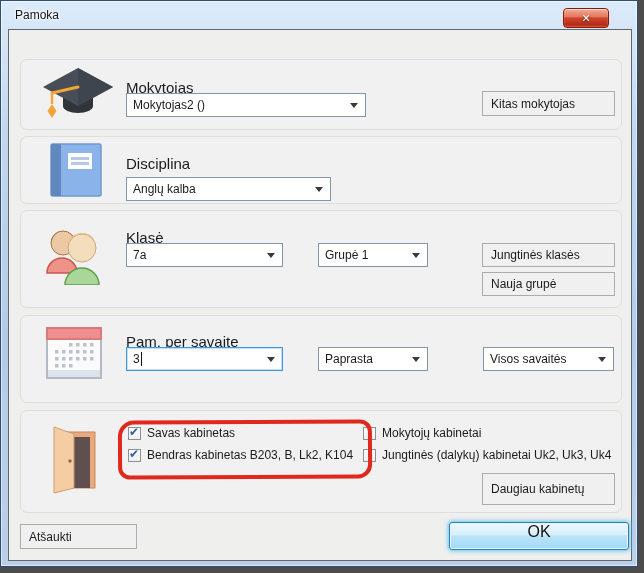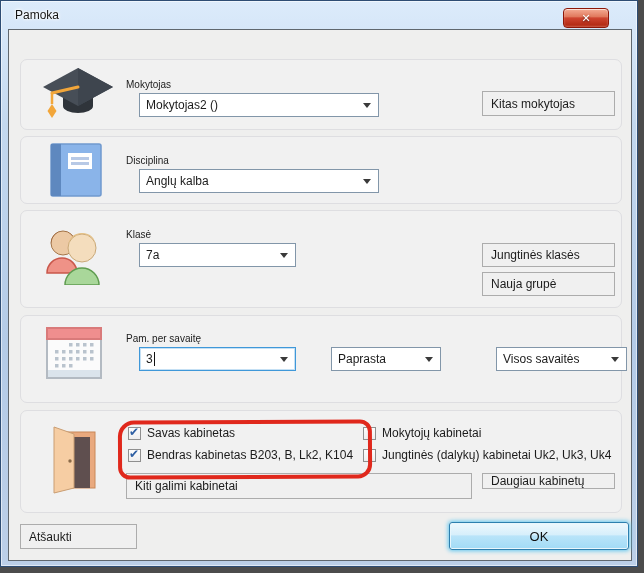--- a/index.html
+++ b/index.html
@@ -39,25 +39,25 @@
   .panel{
     position:absolute;left:11px;width:602px;box-sizing:border-box;
     background:#f1f1f1;border:1px solid #dedee1;border-radius:7px;
   }
   .s1{top:29px;height:71px;}
   .s2{top:106px;height:68px;}
   .s3{top:180px;height:98px;}
   .s4{top:285px;height:88px;padding-left:12px;}
   .s5{top:380px;height:103px;}
   .icon{position:absolute;}
-  .field-label{position:absolute;font-size:10px;color:#1b1b1b;white-space:nowrap;}
+  .field-label{position:absolute;font-size:15px;color:#1b1b1b;white-space:nowrap;}
   .combo{
     position:absolute;height:24px;box-sizing:border-box;background:#fff;
     border:1px solid #8296a9;display:flex;align-items:center;
-    padding:0 18px 0 6px;font-size:12px;cursor:default;white-space:nowrap;overflow:hidden;margin-left:13px;
+    padding:0 18px 0 6px;font-size:12px;cursor:default;white-space:nowrap;overflow:hidden;
   }
   .combo.focused{
     border:1px solid #3f98d9;
     box-shadow:inset 0 0 0 1px rgba(63,152,217,.30);
   }
   .combo .arrow{
     position:absolute;right:7px;top:50%;margin-top:-2px;width:0;height:0;
     border-left:4px solid transparent;border-right:4px solid transparent;
     border-top:5px solid #3a3a3a;
   }
@@ -67,22 +67,22 @@
   .btn{
     position:absolute;box-sizing:border-box;background:#f0f0f0;
     border:1px solid #acacac;display:flex;align-items:center;
     padding:4px 8px;font-size:12px;color:#1b1b1b;cursor:pointer;white-space:nowrap;
   }
   .btn-ok{
     position:absolute;box-sizing:border-box;border-radius:3px;
     background:linear-gradient(180deg,#eef8fd 0%,#d7effb 45%,#b9e4f9 50%,#a1dbf6 100%);
     border:1px solid #2d7fae;
     box-shadow:0 0 4px 1px #62c8f0,inset 0 0 0 1px #e8f6fc;
-    display:flex;align-items:center;justify-content:center;
-    font-size:13px;color:#111;cursor:pointer;
+    display:flex;justify-content:center;
+    font-size:16px;color:#111;cursor:pointer;
   }
   .cb-row{
     position:absolute;display:flex;align-items:center;gap:6px;height:16px;
     font-size:12px;white-space:nowrap;cursor:default;
   }
   .cb{
     width:13px;height:13px;box-sizing:border-box;flex:0 0 13px;
     background:linear-gradient(180deg,#fdfdfd,#eeeeee);
     border:1px solid #8f8f8f;position:relative;
   }
@@ -133,38 +133,42 @@
 
     <div class="panel s2">
       <svg class="icon" style="left:27px;top:5px" width="56" height="56" viewBox="0 0 56 56">
         <rect x="3" y="2" width="50" height="52" rx="2" fill="#8ab4e9" stroke="#7099ce" stroke-width="1.5"></rect>
         <rect x="3" y="2" width="10" height="52" fill="#5e88bf"></rect>
         <rect x="20" y="11" width="24" height="16" fill="#ffffff"></rect>
         <rect x="23" y="15" width="18" height="3" fill="#b7c9e6"></rect>
         <rect x="23" y="20" width="18" height="3" fill="#b7c9e6"></rect>
       </svg>
       <span class="field-label" style="left:105px;top:18px">Disciplina</span>
-      <div class="combo" style="left:105px;top:32px;width:240px">
+      <div class="combo" style="left:105px;top:40px;width:205px">
         <span>Anglų kalba</span>
         <span class="arrow"></span>
       </div>
     </div>
 
     <div class="panel s3">
       <svg class="icon" style="left:18px;top:8px" width="72" height="66" viewBox="0 0 72 66">
         <circle cx="24" cy="24" r="12" fill="#ecc9a4" stroke="#a5764a" stroke-width="1"></circle>
         <path d="M12,25 a12,12 0 0 1 24,-2 c-2,-8 -7,-11 -12,-11 c-6,0 -11,5 -12,13 z" fill="#9a6038"></path>
         <path d="M8,54 a15,15 0 0 1 30,0 z" fill="#ef9287" stroke="#c9574b" stroke-width="1.5"></path>
         <path d="M26,66 a17,17 0 0 1 34,0 z" fill="#a9d79a" stroke="#5f9c50" stroke-width="1.5"></path>
         <circle cx="43" cy="29" r="14" fill="#f4ddbd" stroke="#c9a878" stroke-width="1"></circle>
         <path d="M29,29 a14,14 0 0 1 28,0 c0,-10 -6,-15 -14,-15 c-8,0 -14,5 -14,15 z" fill="#e4bf83"></path>
       </svg>
       <span class="field-label" style="left:105px;top:18px">Klasė</span>
       <div class="combo" style="left:105px;top:32px;width:157px">
         <span>7a</span>
+        <span class="arrow"></span>
+      </div>
+      <div class="combo" style="left:297px;top:32px;width:110px">
+        <span>Grupė 1</span>
         <span class="arrow"></span>
       </div>
       <div class="btn" style="left:461px;top:32px;width:133px;height:24px">
         <span>Jungtinės klasės</span>
       </div>
       <div class="btn" style="left:461px;top:61px;width:133px;height:24px">
         <span>Nauja grupė</span>
       </div>
     </div>
 
@@ -232,24 +236,21 @@
       </div>
       <div class="cb-row" style="left:342px;top:14px">
         <span class="cb"></span>
         <span>Mokytojų kabinetai</span>
       </div>
       <div class="cb-row" style="left:342px;top:36px">
         <span class="cb"></span>
         <span>Jungtinės (dalykų) kabinetai Uk2, Uk3, Uk4</span>
       </div>
 
-      <div class="btn" style="left:105px;top:62px;width:346px;height:26px">
-        <span>Kiti galimi kabinetai</span>
-      </div>
-      <div class="btn" style="left:461px;top:62px;width:133px;height:16px">
+      <div class="btn" style="left:461px;top:62px;width:133px;height:32px">
         <span>Daugiau kabinetų</span>
       </div>
     </div>
 
     <div class="btn" style="left:11px;top:494px;width:117px;height:25px">
       <span>Atšaukti</span>
     </div>
     <div class="btn-ok" style="left:440px;top:492px;width:180px;height:28px">
       <span>OK</span>
     </div>

